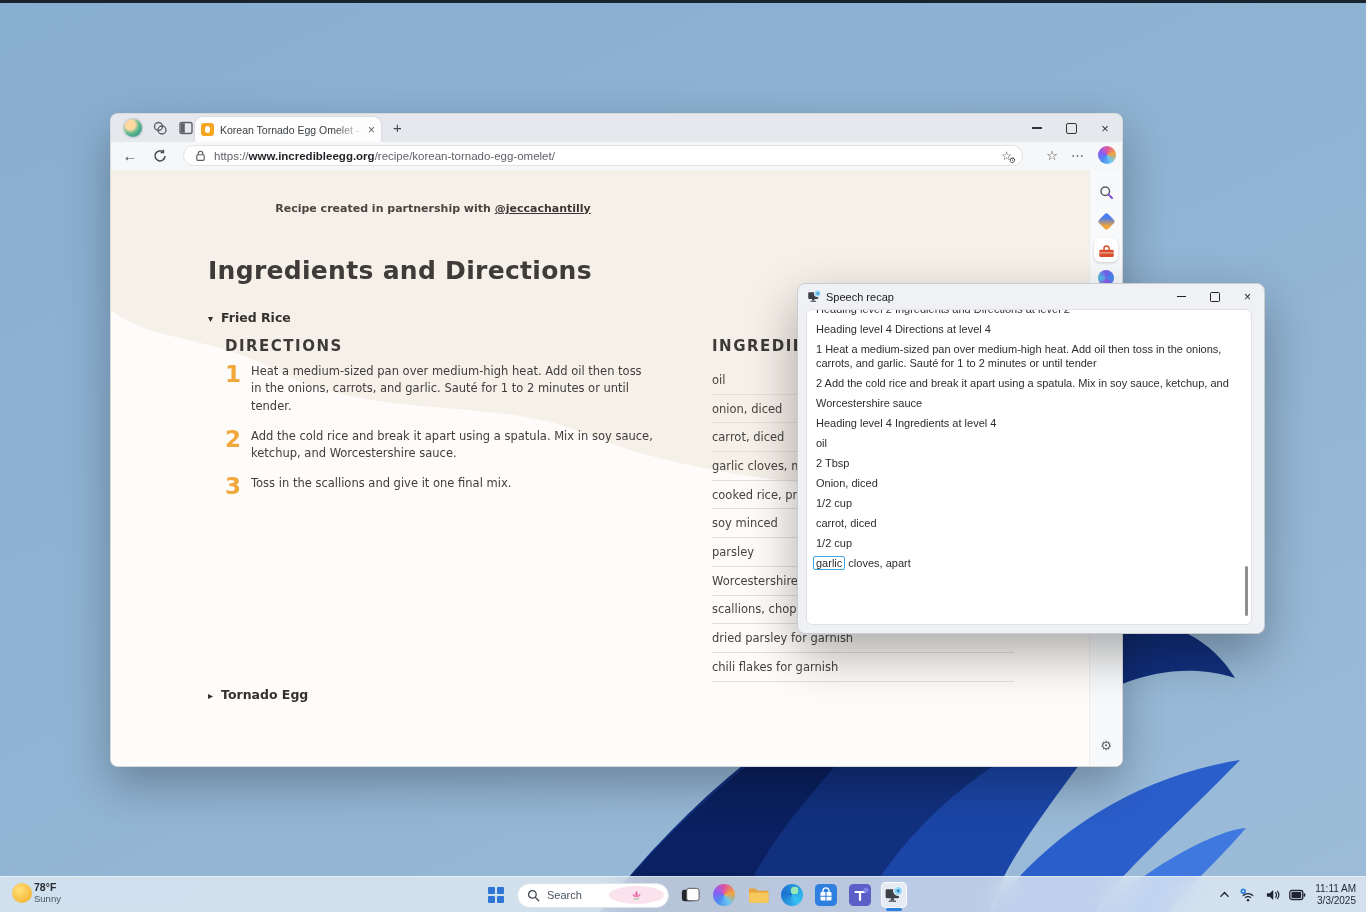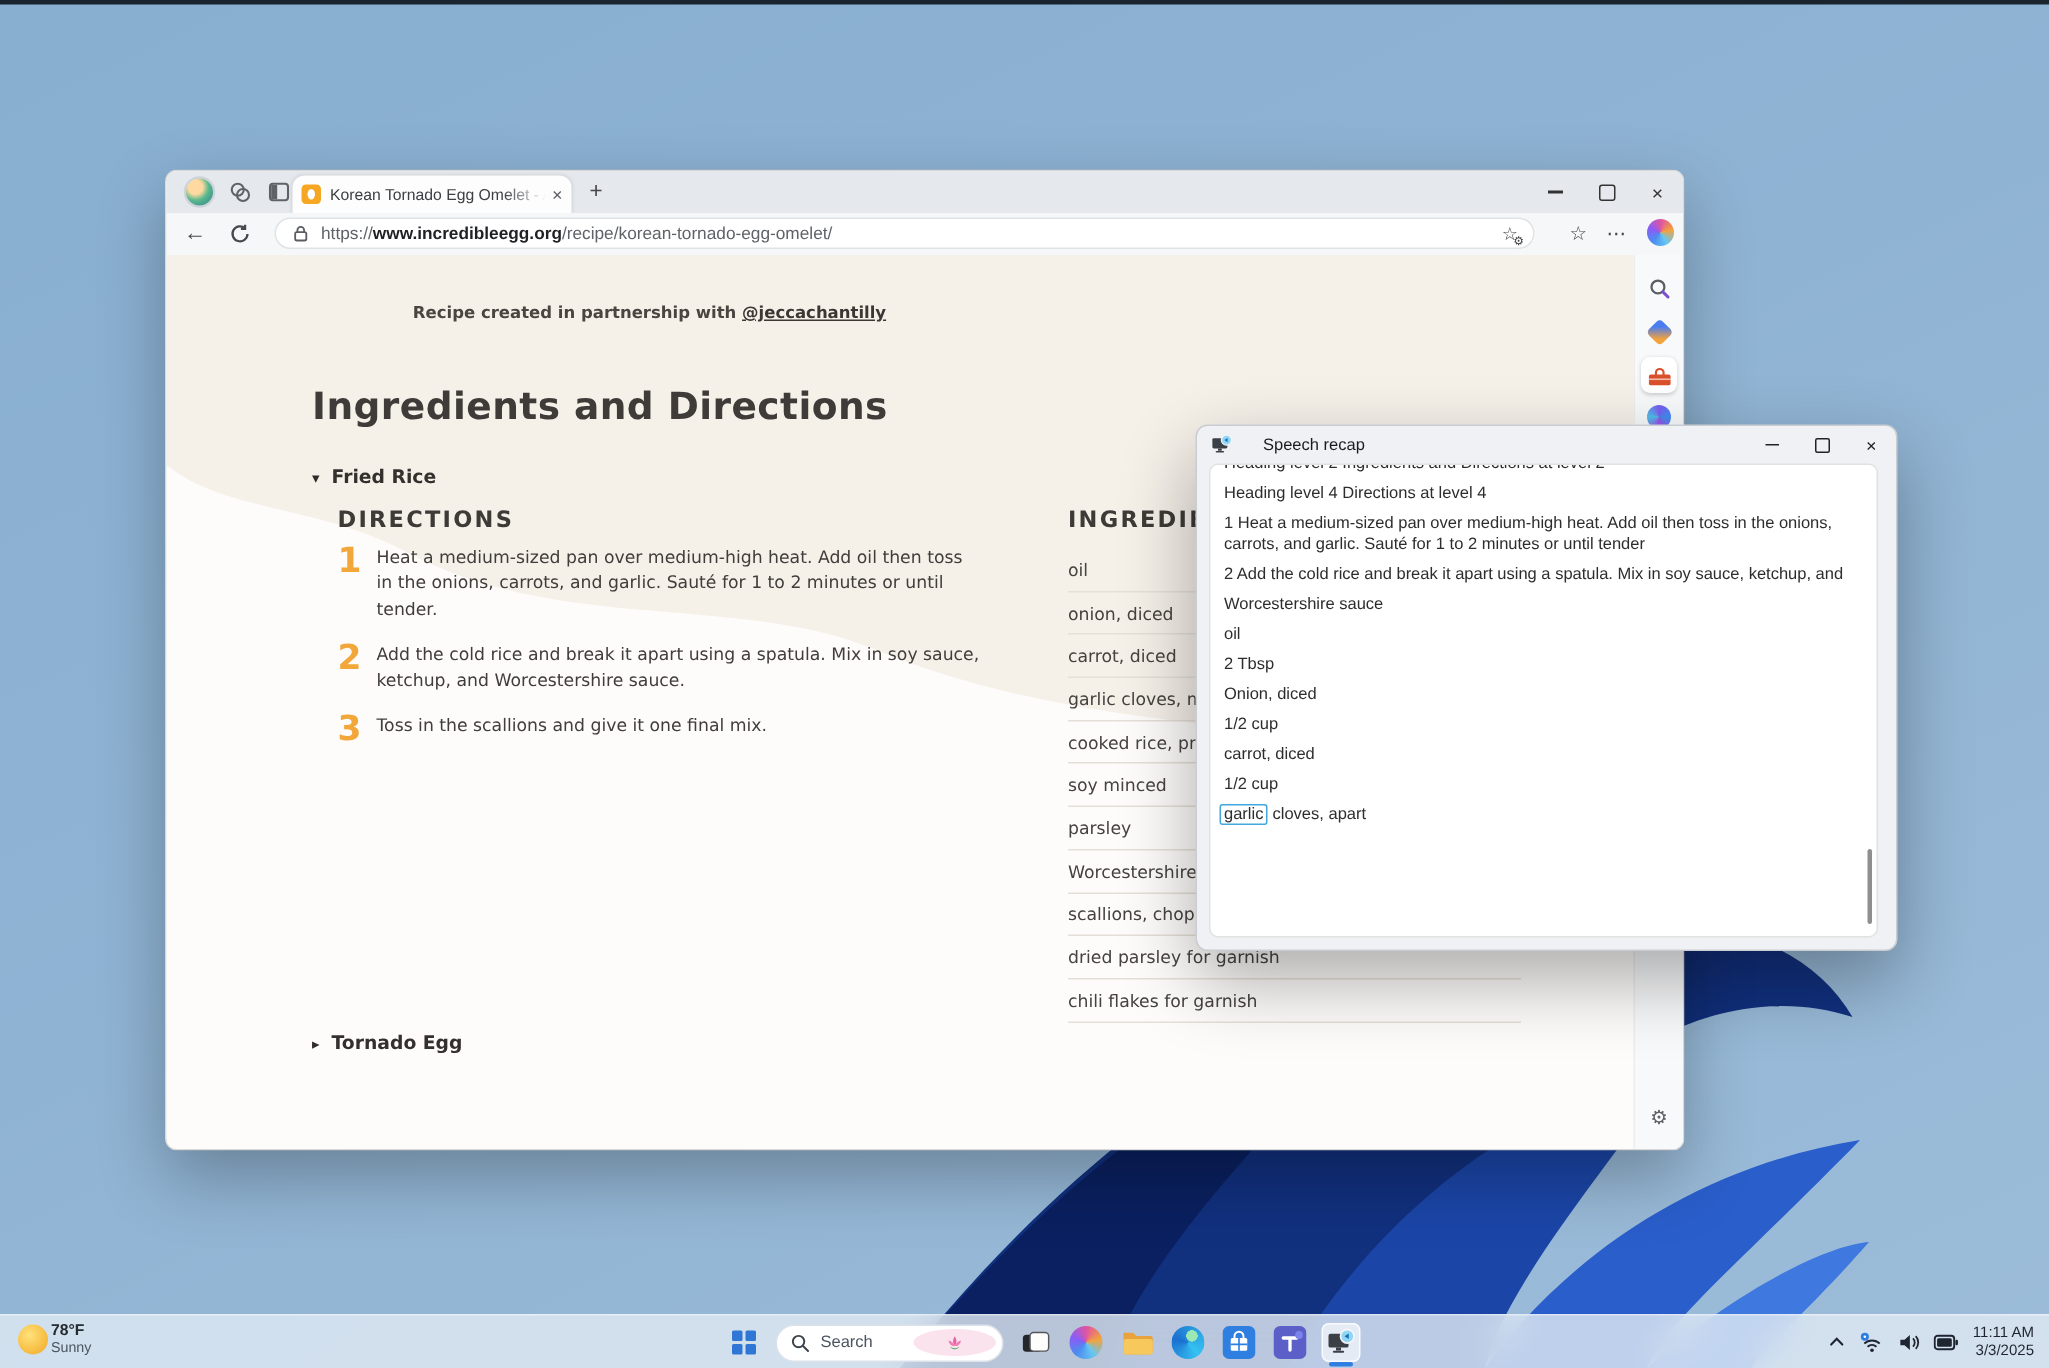--- a/index.html
+++ b/index.html
@@ -66,21 +66,21 @@
   .step-num{flex:0 0 26px;font-size:23px;font-weight:700;color:#f2a73b;line-height:1;}
   .step-text{margin:0;font-size:11.5px;line-height:1.5;color:#403d3a;}
   .ing-list{position:absolute;left:601px;top:196px;width:302px;}
   .ing-row{height:27.7px;display:flex;align-items:center;border-bottom:1px solid #e5e0d7;
     font-size:11.5px;color:#46433f;white-space:nowrap;overflow:hidden;}
 
   
   .speech{position:absolute;left:797px;top:283px;width:466px;height:349px;background:#eff1f4;
     border-radius:8px;border:1px solid #c9cdd2;box-shadow:0 20px 50px rgba(0,0,0,.32);z-index:8;}
   .sp-titlebar{position:absolute;top:0;left:0;right:0;height:25px;display:flex;align-items:center;}
-  .sp-title{font-size:11px;color:#1b1b1b;margin-left:20px;}
+  .sp-title{font-size:11px;color:#1b1b1b;margin-left:4px;}
   .sp-ctrls{margin-left:auto;display:flex;}
   .sp-wc{width:33px;height:25px;display:flex;align-items:center;justify-content:center;color:#222;font-size:12px;}
   .sp-wc .maxbox{width:8px;height:8px;border:1.1px solid #222;border-radius:1.5px;}
   .sp-wc .minbar{width:9px;height:1.3px;background:#222;}
   .sp-panel{position:absolute;left:8px;top:25px;width:446px;height:316px;background:#fff;border:1px solid #e2e2e2;
     border-radius:6px;overflow:hidden;box-sizing:border-box;}
   .sp-lines{margin-top:-8px;padding-left:9px;padding-right:14px;}
   .sp-line{font-size:11px;line-height:14px;margin:0 0 6px;color:#2d2d2d;}
   .hl-word{display:inline-block;border:1.6px solid #42a7dd;border-radius:2px;padding:0 2px;margin-left:-3px;line-height:12px;}
   .sp-scroll{position:absolute;right:3px;top:256px;width:3px;height:50px;background:#8f8f8f;border-radius:2px;}
@@ -313,20 +313,21 @@
 
           <p class="sp-line"><span>Heading level 4 Directions at level 4</span></p>
 
           <p class="sp-line"><span>1 Heat a medium-sized pan over medium-high heat. Add oil then toss in the onions, carrots, and garlic. Sauté for 1 to 2 minutes or until tender</span></p>
 
           <p class="sp-line"><span>2 Add the cold rice and break it apart using a spatula. Mix in soy sauce, ketchup, and</span></p>
 
           <p class="sp-line"><span>Worcestershire sauce</span></p>
 
 
+          <p class="sp-line"><span>Heading level 4 Ingredients at level 4</span></p>
 
           <p class="sp-line"><span>oil</span></p>
 
           <p class="sp-line"><span>2 Tbsp</span></p>
 
           <p class="sp-line"><span>Onion, diced</span></p>
 
           <p class="sp-line"><span>1/2 cup</span></p>
 
           <p class="sp-line"><span>carrot, diced</span></p>

